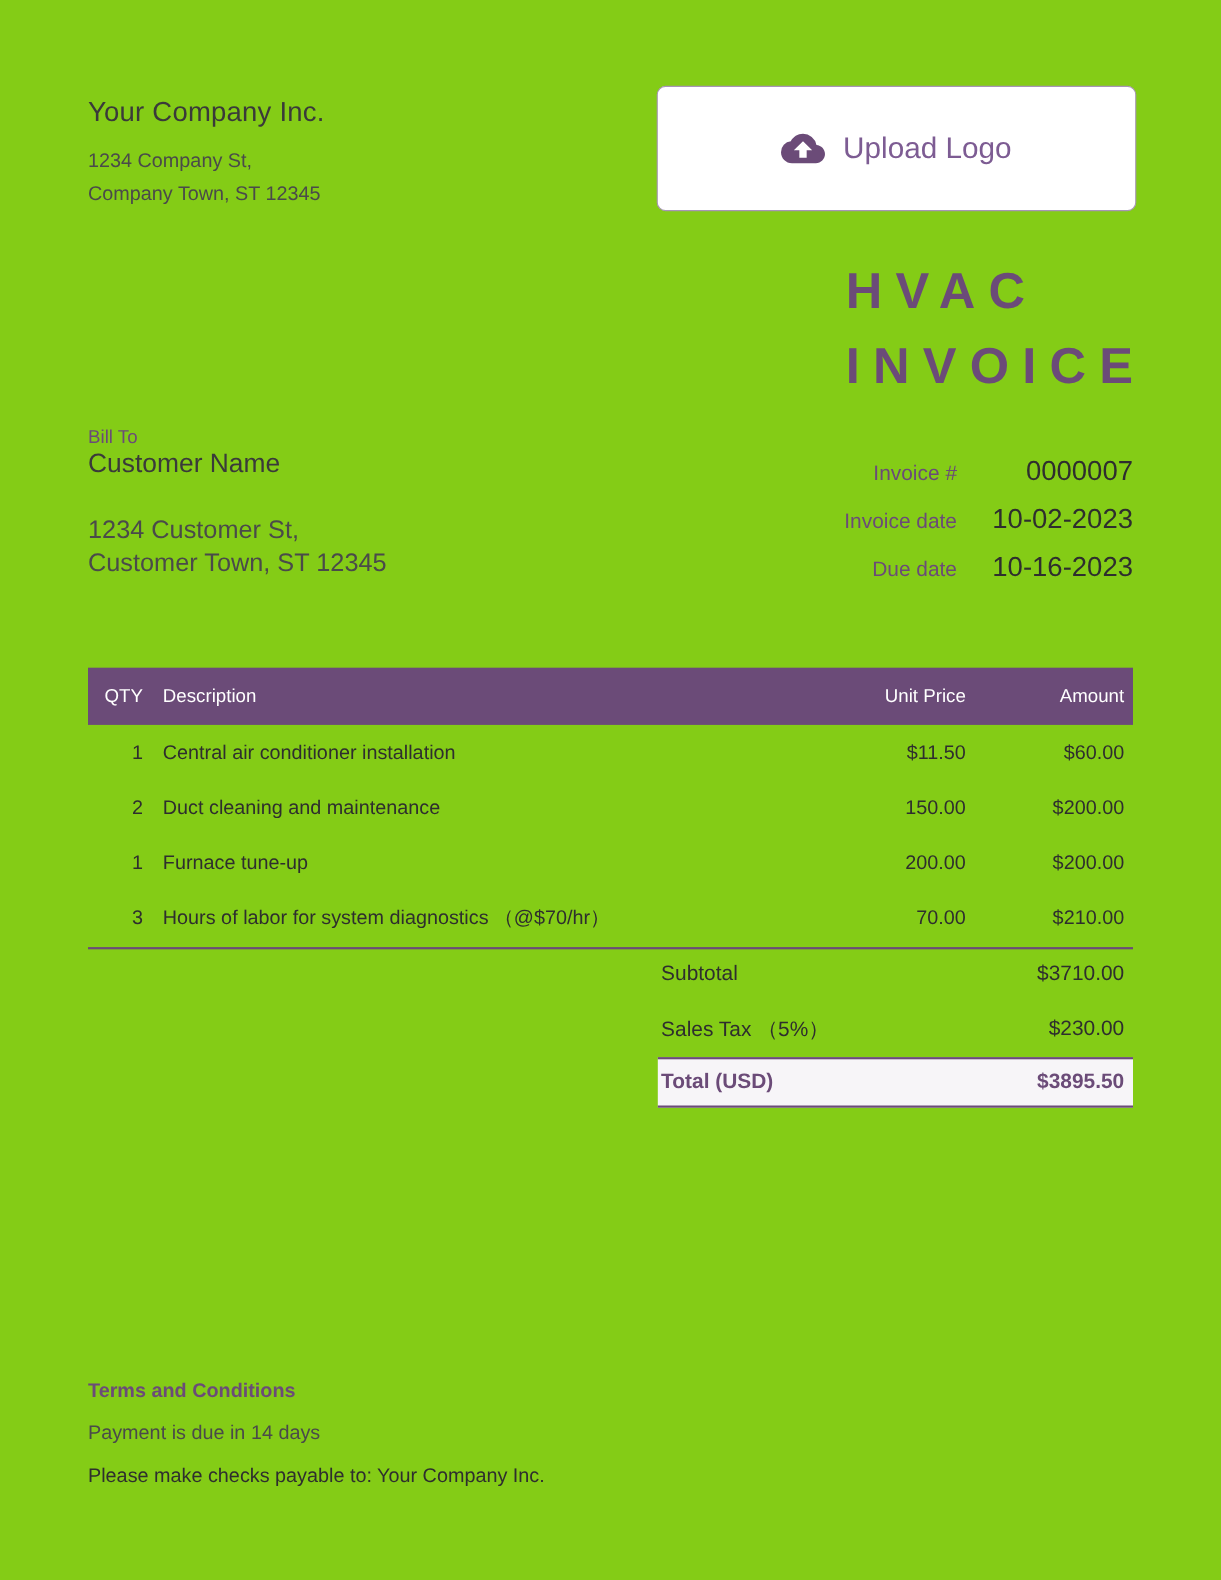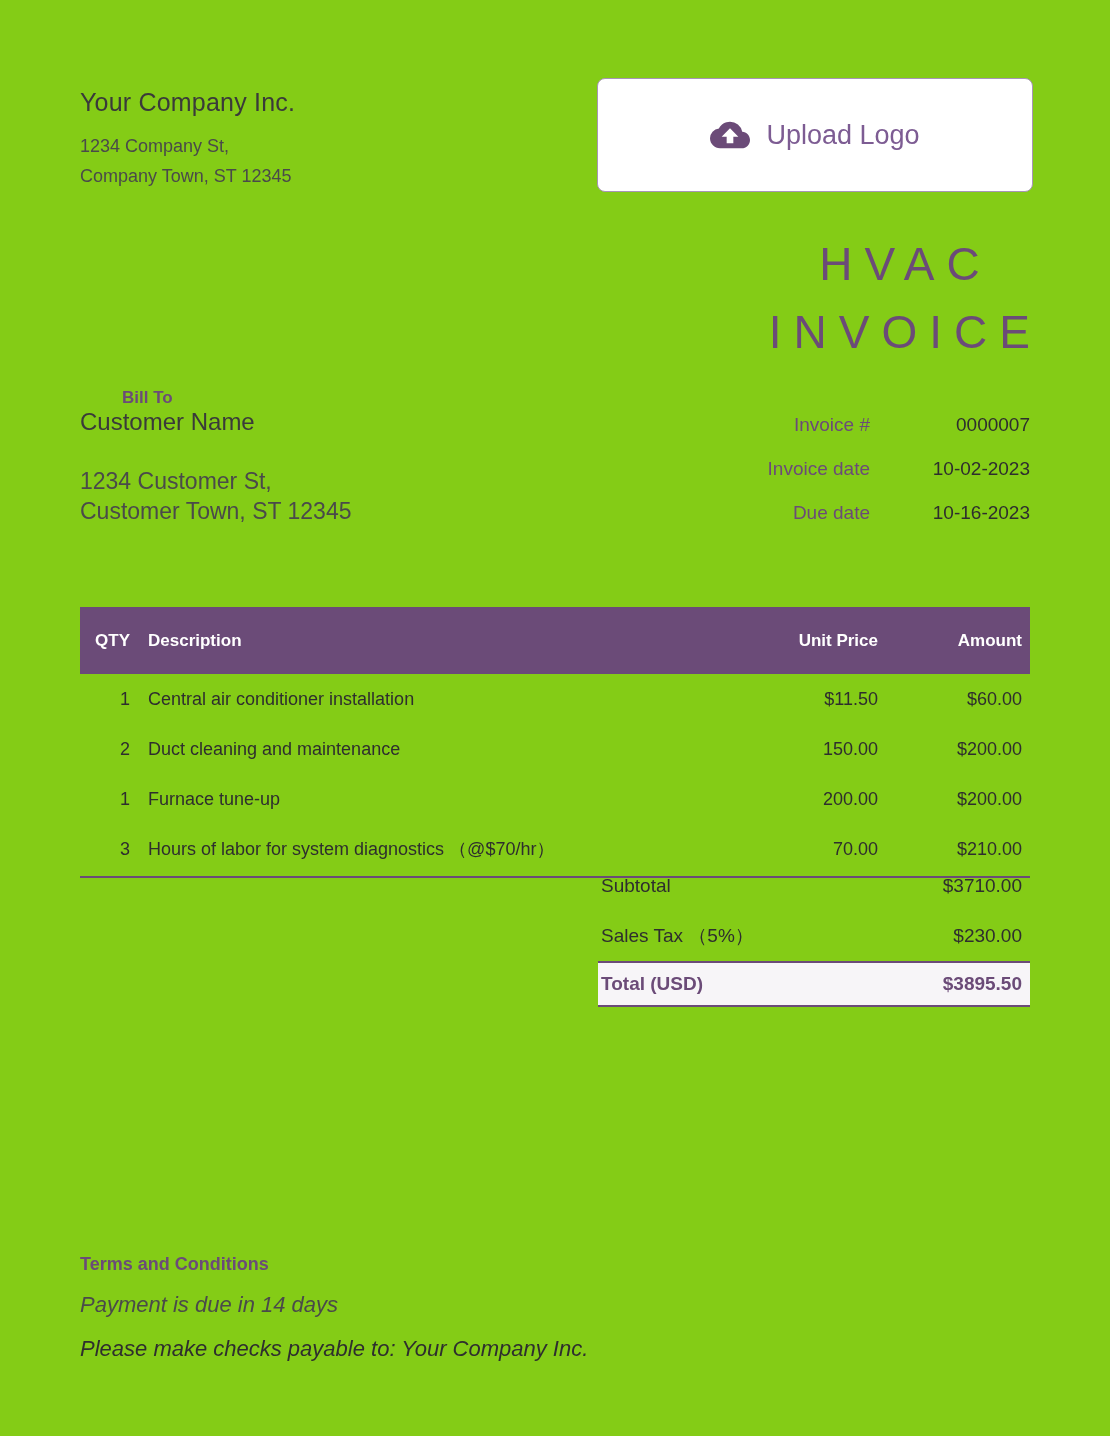--- a/index.html
+++ b/index.html
@@ -28,42 +28,42 @@
   .upload-btn{
     position:absolute;left:597px;top:78px;width:436px;height:114px;
     border:1px solid var(--btn-border);border-radius:8px;background:#fff;
     display:flex;align-items:center;justify-content:center;gap:16px;cursor:pointer;text-align:right;
   }
   .upload-btn .cloud{width:40px;height:40px;color:var(--accent);flex:0 0 auto;display:block;}
   .upload-label{font-size:27px;color:var(--accent-light);}
 
   
   .doc-title{
-    position:absolute;right:80px;top:230px;text-align:center;
-    color:var(--accent);font-weight:normal;font-size:46px;line-height:68px;letter-spacing:12px;margin-left:43px;
+    position:absolute;right:80px;top:230px;text-align:left;
+    color:var(--accent);font-weight:bold;font-size:46px;line-height:68px;letter-spacing:12px;margin-left:43px;
   }
   .doc-title .line{display:block;margin-right:-12px;}
 
   
   .bill-to{position:absolute;left:80px;top:388px;}
-  .bill-to-label{font-size:17px;font-weight:bold;color:var(--accent);margin-left:42px;}
+  .bill-to-label{font-size:17px;font-weight:normal;color:var(--accent);}
   .bill-to-name{font-size:24px;color:var(--text-dark);}
   .bill-to-address{margin-top:30px;font-size:23px;line-height:30px;color:var(--text-gray);}
 
   
   .meta{position:absolute;right:80px;top:414px;width:360px;}
   .meta-row{display:flex;justify-content:flex-end;align-items:baseline;height:44px;}
   .meta-label{width:200px;text-align:right;font-size:19px;font-weight:normal;color:var(--accent);}
-  .meta-value{width:160px;text-align:right;font-size:19px;color:var(--text-body);}
+  .meta-value{width:160px;text-align:right;font-size:25px;color:var(--text-body);}
 
   
   .items{position:absolute;left:80px;top:607px;width:950px;}
   .thead{
     display:grid;grid-template-columns:52px 1fr 170px 152px;align-items:center;
-    background:var(--accent);color:#fff;height:67px;font-size:17px;font-weight:bold;
+    background:var(--accent);color:#fff;height:52px;font-size:17px;font-weight:normal;
   }
   .trow{
     display:grid;grid-template-columns:52px 1fr 170px 152px;align-items:center;
     height:50px;font-size:18px;color:var(--text-body);
   }
   .c-qty{text-align:right;padding-right:2px;}
   .c-desc{padding-left:16px;}
   .c-unit{text-align:right;}
   .c-amt{text-align:right;padding-right:8px;}
   .tbody{border-bottom:2px solid var(--accent);padding-bottom:2px;}
@@ -75,21 +75,21 @@
   .sum-value{padding-right:8px;}
   .total-row{
     display:flex;justify-content:space-between;align-items:center;height:46px;
     background:var(--total-bg);border-top:2px solid var(--accent);border-bottom:2px solid var(--accent);
     font-size:19px;font-weight:bold;color:var(--accent);
   }
 
   
   .terms{position:absolute;left:80px;top:1254px;}
   .terms-heading{font-size:18px;font-weight:bold;color:var(--accent);}
-  .terms-line{margin-top:17px;font-size:22px;color:var(--text-gray);font-style:italic;}
+  .terms-line{margin-top:17px;font-size:18px;color:var(--text-gray);}
   .terms-line + .terms-line{margin-top:18px;color:var(--text-body);}
 </style>
 </head>
 <body>
 
 <div class="page">
 
   <div class="company">
     <div class="company-name">Your Company Inc.</div>
     <div class="company-address">

